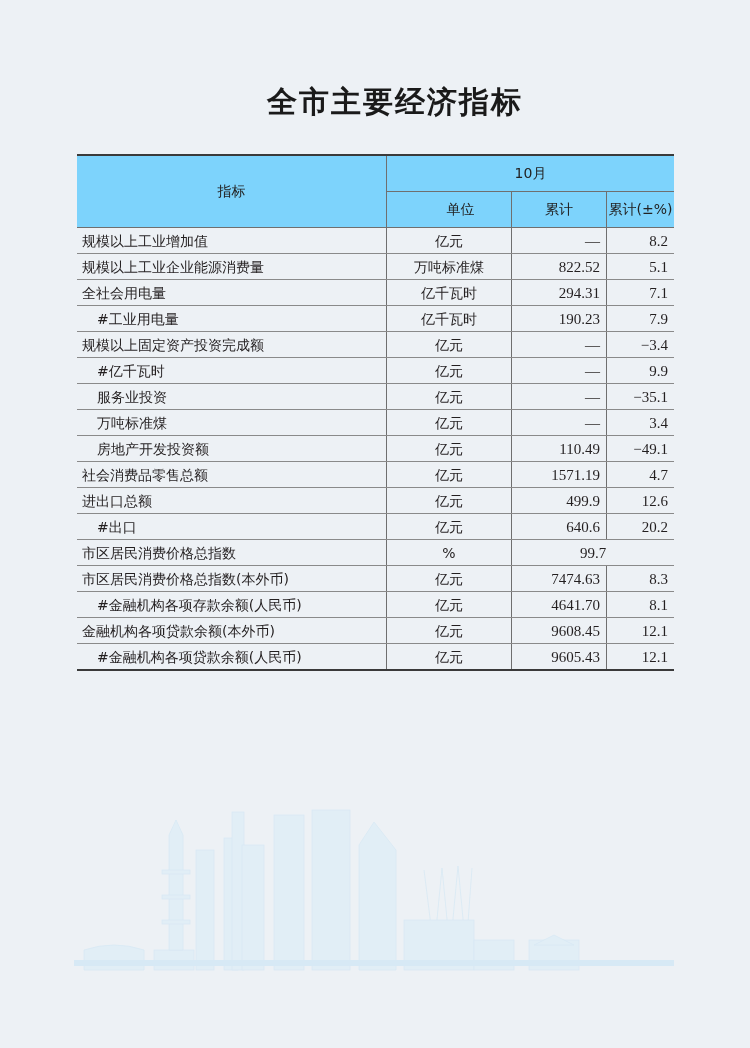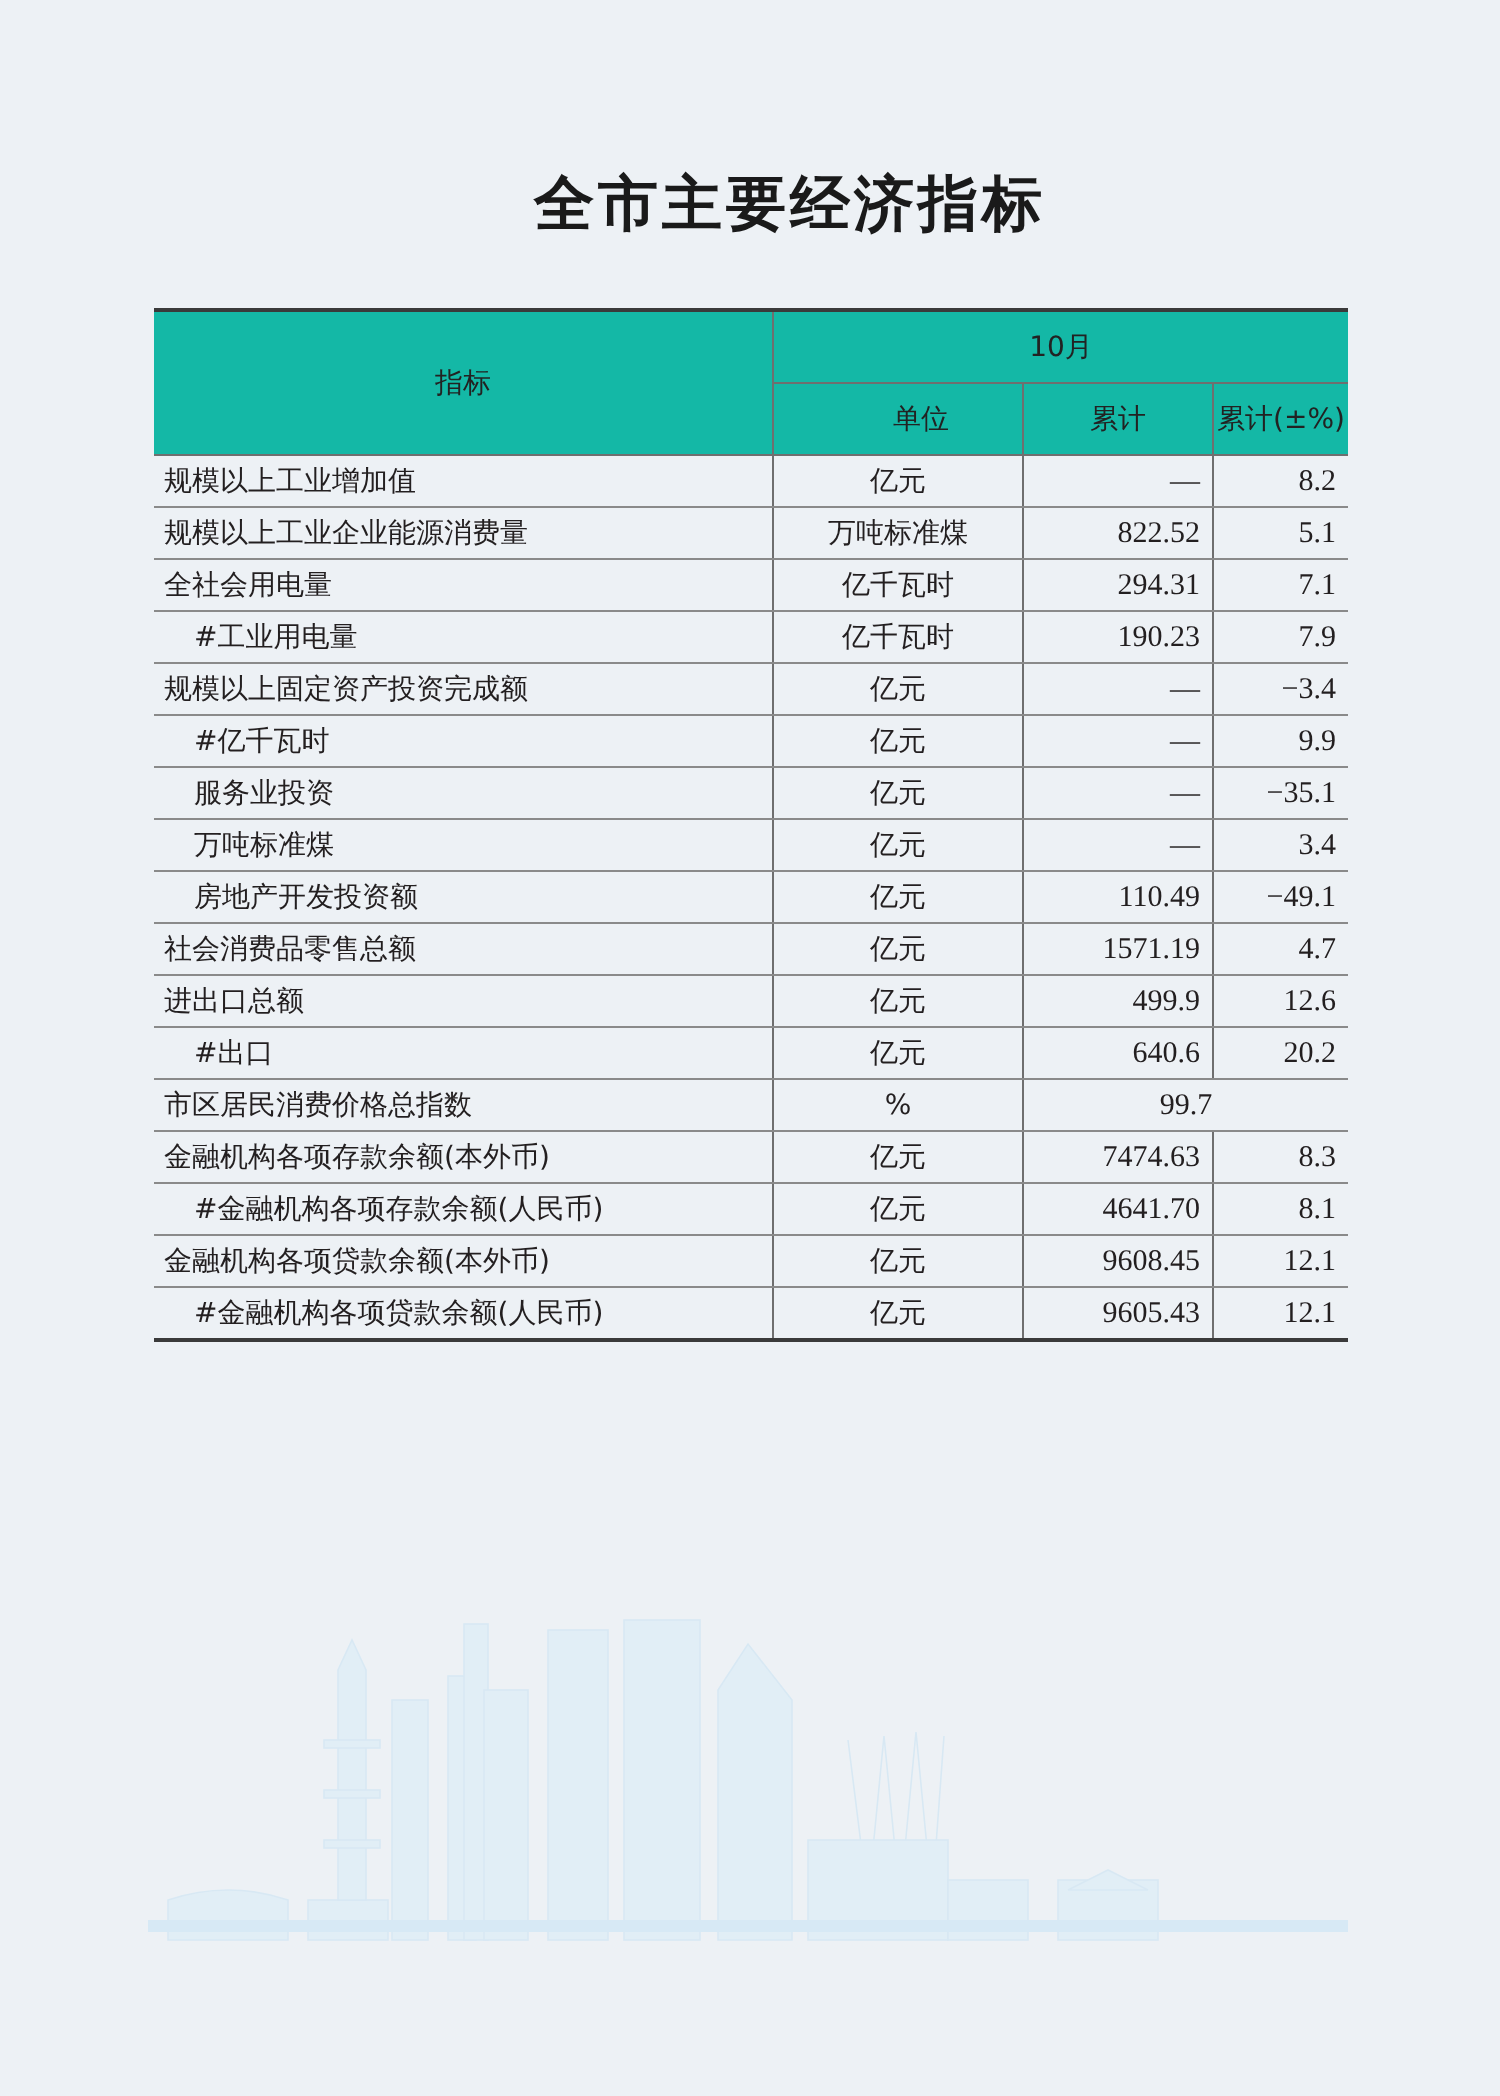--- a/index.html
+++ b/index.html
@@ -12,21 +12,21 @@
       font-size:30px; font-weight:bold; letter-spacing:2px; color:#1a1a1a;
       font-family: "DejaVu Serif", serif;
       padding-left: 20px;
     }
     table.ind {
       position:absolute; left:77px; top:154px; width:597px;
       border-collapse:collapse; font-size:14.5px;
       border-top:2px solid #3a3a3a; border-bottom:2px solid #3a3a3a;
     }
     table.ind th {
-      background:#14b8a6; font-weight:normal; border:1px solid #6f6f6f;
+      background:#7dd3fc; font-weight:normal; border:1px solid #6f6f6f;
       font-family:"DejaVu Sans", sans-serif; font-size:14px; color:#222;
     }
     table.ind th.h-name { width:307px; height:66px; border-left:none; }
     table.ind th.h-month { height:33px; border-right:none; }
     table.ind th.h-unit { width:99px; height:33px;padding-left:24px; }
     table.ind th.h-cum { width:92px; }
     table.ind th.h-pct { border-right:none; }
     table.ind td {
       height:25px; border-top:1px solid #8a8a8a; border-bottom:1px solid #8a8a8a;
       border-left:1px solid #6f6f6f; padding:0 6px; line-height:24px; white-space:nowrap;
@@ -130,21 +130,21 @@
         <td class="c-unit">亿元</td>
         <td class="c-val">640.6</td>
         <td class="c-pct">20.2</td>
       </tr>
       <tr>
         <td class="c-name">市区居民消费价格总指数</td>
         <td class="c-unit">%</td>
         <td class="c-merge" colspan="2">99.7</td>
       </tr>
       <tr>
-        <td class="c-name">金融机构各项存款余额(本外币)</td>
+        <td class="c-name">市区居民消费价格总指数(本外币)</td>
         <td class="c-unit">亿元</td>
         <td class="c-val">7474.63</td>
         <td class="c-pct">8.3</td>
       </tr>
       <tr>
         <td class="c-name sub">#金融机构各项存款余额(人民币)</td>
         <td class="c-unit">亿元</td>
         <td class="c-val">4641.70</td>
         <td class="c-pct">8.1</td>
       </tr>

